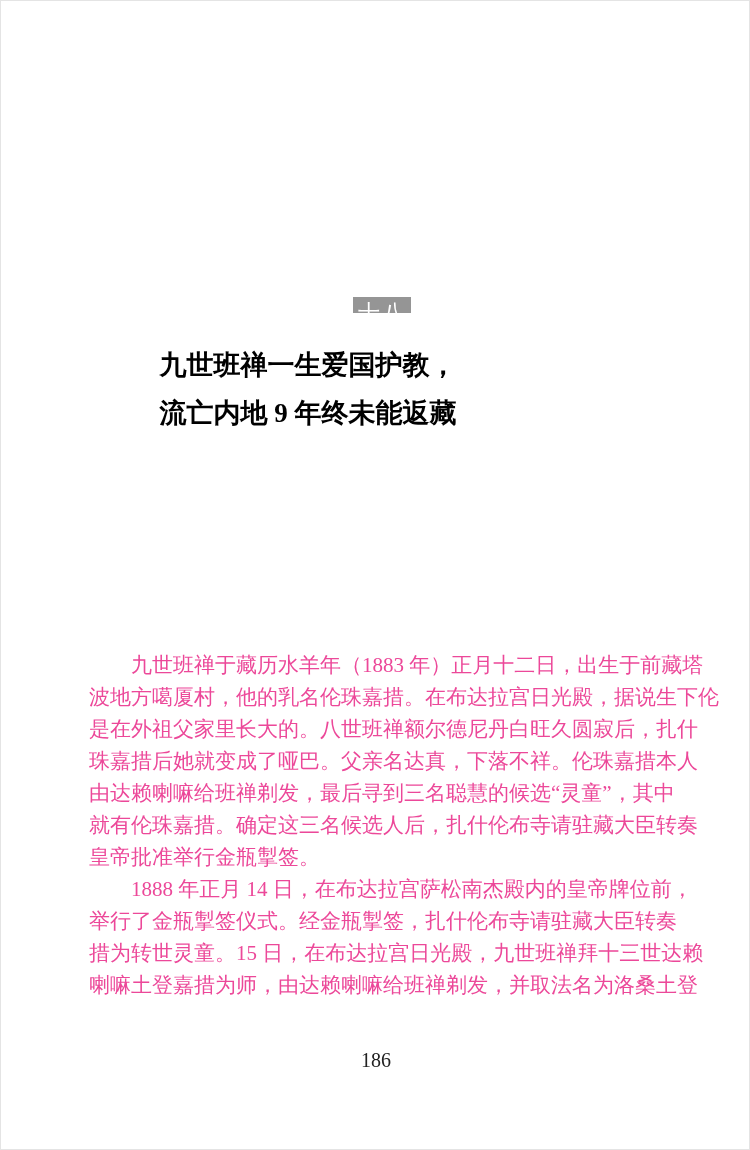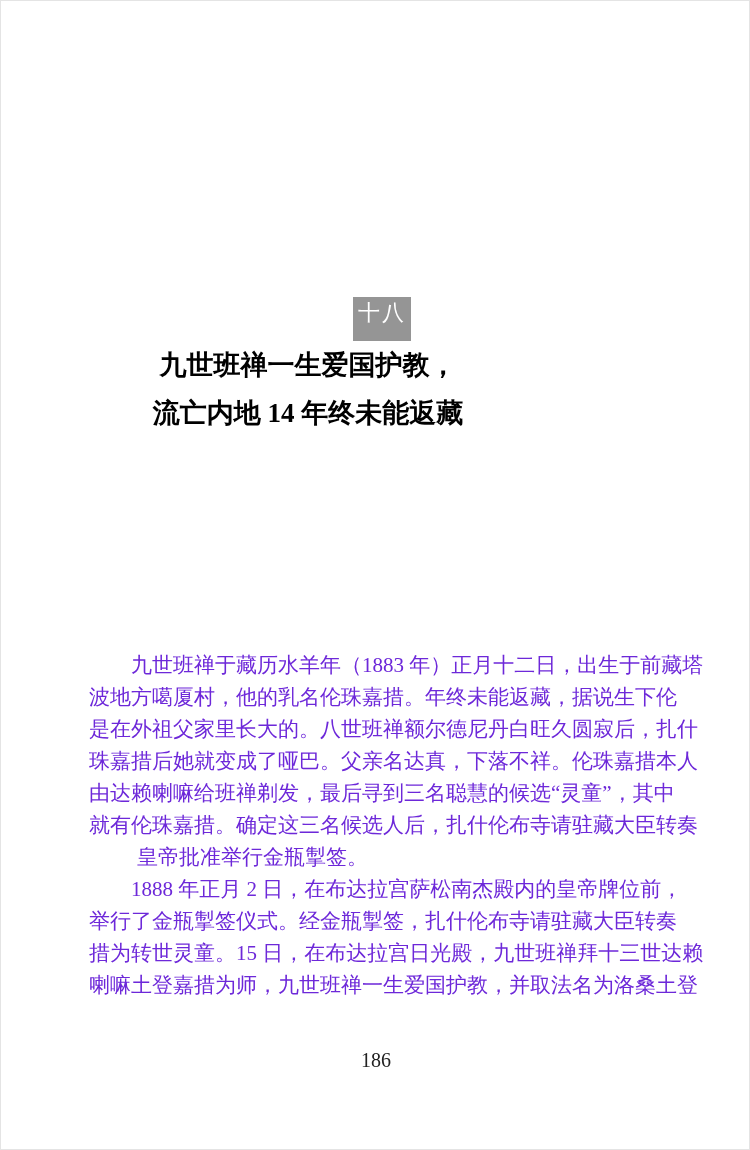--- a/index.html
+++ b/index.html
@@ -15,21 +15,21 @@
     border: 1px solid #e4e4e4;
     box-sizing: border-box;
     overflow: hidden;
     font-family: "Liberation Serif", "DejaVu Serif", serif;
   }
   .chapter-badge {
     position: absolute;
     top: 296px;
     left: 352px;
     width: 58px;
-    height: 44px;
+    height: 16px;
     line-height: 31px;
     text-align: center;
     font-size: 22px;
     letter-spacing: 2px;
   }
   .chapter-title {
     position: absolute;
     top: 340px;
     left: 0;
     width: 614px;
@@ -55,53 +55,52 @@
     line-height: 32px;
     white-space: nowrap;
     text-align: justify;
     text-align-last: justify;
   }
   .body-text .line.indent {
     padding-left: 42px;
   }
   .body-text .line.last {
     text-align-last: left;
-    margin-left: 48px;
   }
   .page-number {
     position: absolute;
     top: 1048px;
     left: 0;
     width: 750px;
     text-align: center;
     font-size: 20px;
     color: #222222;
   }
 </style>
 </head>
 <body>
 
 <div class="page" style="background: rgb(255, 255, 255);">
 
   <div class="chapter-badge" style="background: rgb(149, 149, 149); color: rgb(255, 255, 255);">十八</div>
 
   <div class="chapter-title" style="color: rgb(0, 0, 0);">
     <div class="title-line">九世班禅一生爱国护教，</div>
-    <div class="title-line">流亡内地 14 年终未能返藏</div>
+    <div class="title-line">流亡内地 9 年终未能返藏</div>
   </div>
 
-  <div class="body-text" style="color: #6d28d9;">
+  <div class="body-text" style="color: #ec4899;">
       <div class="line indent">九世班禅于藏历水羊年（1883 年）正月十二日，出生于前藏塔</div>
-      <div class="line">波地方噶厦村，他的乳名伦珠嘉措。年终未能返藏，据说生下伦</div>
+      <div class="line">波地方噶厦村，他的乳名伦珠嘉措。在布达拉宫日光殿，据说生下伦</div>
       <div class="line">是在外祖父家里长大的。八世班禅额尔德尼丹白旺久圆寂后，扎什</div>
       <div class="line">珠嘉措后她就变成了哑巴。父亲名达真，下落不祥。伦珠嘉措本人</div>
       <div class="line">由达赖喇嘛给班禅剃发，最后寻到三名聪慧的候选“灵童”，其中</div>
       <div class="line">就有伦珠嘉措。确定这三名候选人后，扎什伦布寺请驻藏大臣转奏</div>
       <div class="line last">皇帝批准举行金瓶掣签。</div>
-      <div class="line indent">1888 年正月 2 日，在布达拉宫萨松南杰殿内的皇帝牌位前，</div>
+      <div class="line indent">1888 年正月 14 日，在布达拉宫萨松南杰殿内的皇帝牌位前，</div>
       <div class="line">举行了金瓶掣签仪式。经金瓶掣签，扎什伦布寺请驻藏大臣转奏</div>
       <div class="line">措为转世灵童。15 日，在布达拉宫日光殿，九世班禅拜十三世达赖</div>
-      <div class="line">喇嘛土登嘉措为师，九世班禅一生爱国护教，并取法名为洛桑土登</div>
+      <div class="line">喇嘛土登嘉措为师，由达赖喇嘛给班禅剃发，并取法名为洛桑土登</div>
     </div>
 
   <div class="page-number">186</div>
 
 </div>
 
 </body></html>

